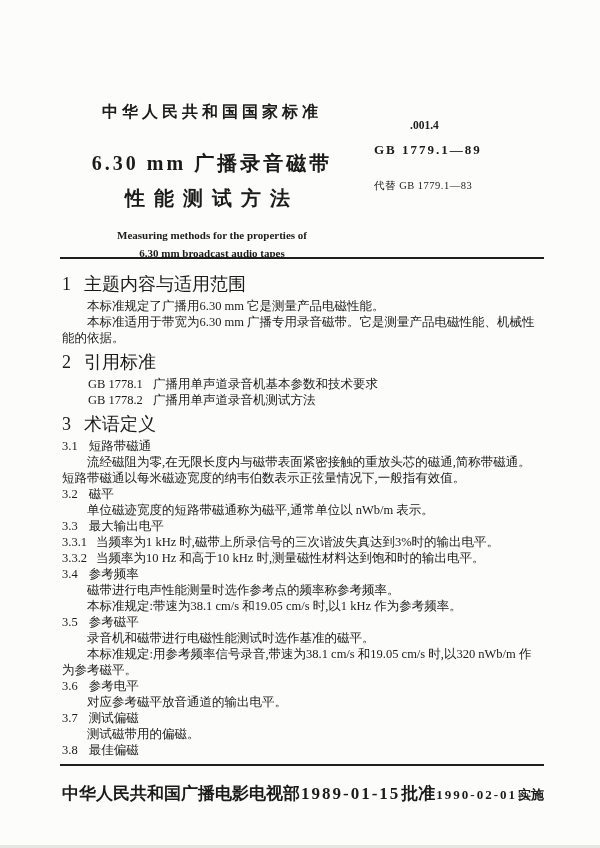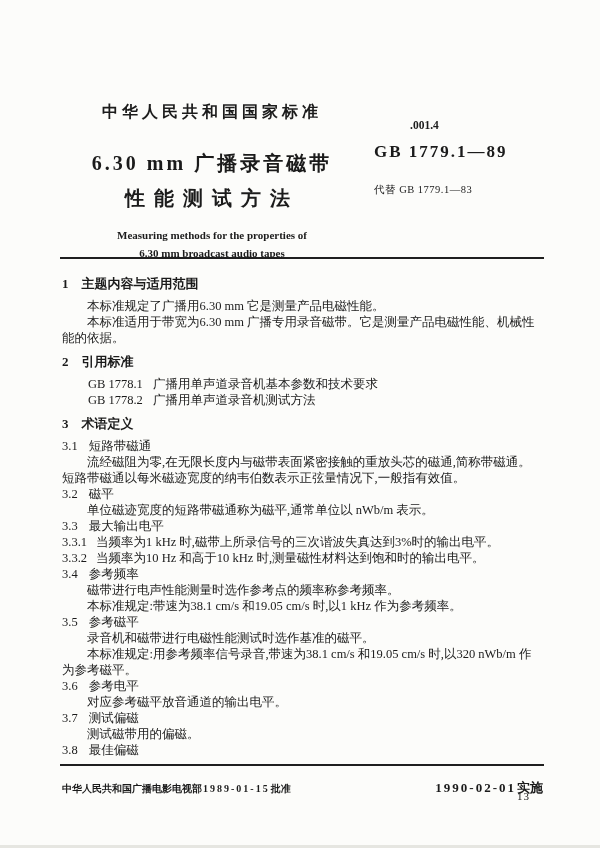--- a/index.html
+++ b/index.html
@@ -24,51 +24,51 @@
   .header-right { margin-left:auto; width:170px; padding-top:16px; }
 
   .std-label { font-size:16px; font-weight:bold; letter-spacing:4px; white-space:nowrap; }
   .title-cn1 { margin-top:27px; font-size:20px; font-weight:bold; letter-spacing:3px; white-space:nowrap; }
   .title-cn2 { margin-top:8px;  font-size:20px; font-weight:bold; letter-spacing:9px; white-space:nowrap; }
   .title-en1 { margin-top:17px; font-size:11px; font-weight:bold; }
   .title-en2 { margin-top:6px;  font-size:11px; font-weight:bold; }
 
   .udc-line1 { font-size:11.5px; font-weight:bold; line-height:14px; white-space:nowrap; }
   .udc-line2 { font-size:11.5px; font-weight:bold; line-height:14px; padding-left:36px; }
-  .std-code  { margin-top:10px; font-size:17px; font-weight:bold; letter-spacing:2px; white-space:nowrap; }
+  .std-code  { margin-top:10px; font-size:13px; font-weight:bold; letter-spacing:2px; white-space:nowrap; }
   .replaces  { margin-top:21px; font-size:10.5px; letter-spacing:0.5px; white-space:nowrap; }
 
   .head-rule { position:absolute; top:257px; left:60px; right:56px; border-top:2.5px solid #1f1f1f; }
 
   
   .main {
     position:absolute; top:276px; left:62px; right:57px;
     font-size:12.5px; line-height:16px;
   }
   .sec { margin-bottom:8px; }
-  .sec-head { margin:0 0 6px 0; font-size:13px; font-weight:bold; line-height:16px; }
+  .sec-head { margin:0 0 6px 0; font-size:18px; font-weight:normal; line-height:16px; }
   .sec-no { margin-right:13px; }
   p { margin:0; }
   .para { line-height:16px; }
   .indent { text-indent:2em; }
   .ref-line { padding-left:26px; line-height:16px; }
   .ref-code { margin-right:10px; }
   .clause-head { line-height:16px; }
   .c-no { margin-right:11px; }
   .subclause { line-height:16px; }
   .sub-no { margin-right:9px; }
 
   
   .foot-rule { position:absolute; top:764px; left:60px; right:56px; border-top:2px solid #1f1f1f; }
   .footer {
     position:absolute; top:770px; left:62px; right:57px;
     display:flex; justify-content:space-between; align-items:baseline;
     font-weight:bold;
   }
-  .foot-left  { font-size:10px; white-space:nowrap;margin-top:12px; }
+  .foot-left  { font-size:17px; white-space:nowrap;margin-top:12px; }
   .foot-right { font-size:13px; white-space:nowrap; }
   .spaced-date { letter-spacing:2px; margin:0 1px; }
   .page-num { position:absolute; top:790px; right:70px; font-size:11px; letter-spacing:1px; }
   .scan-edge { position:absolute; left:0; right:0; bottom:0; height:3px; background:#e6e6e1; }
 </style>
 </head>
 <body>
 
 <div class="page">
 

